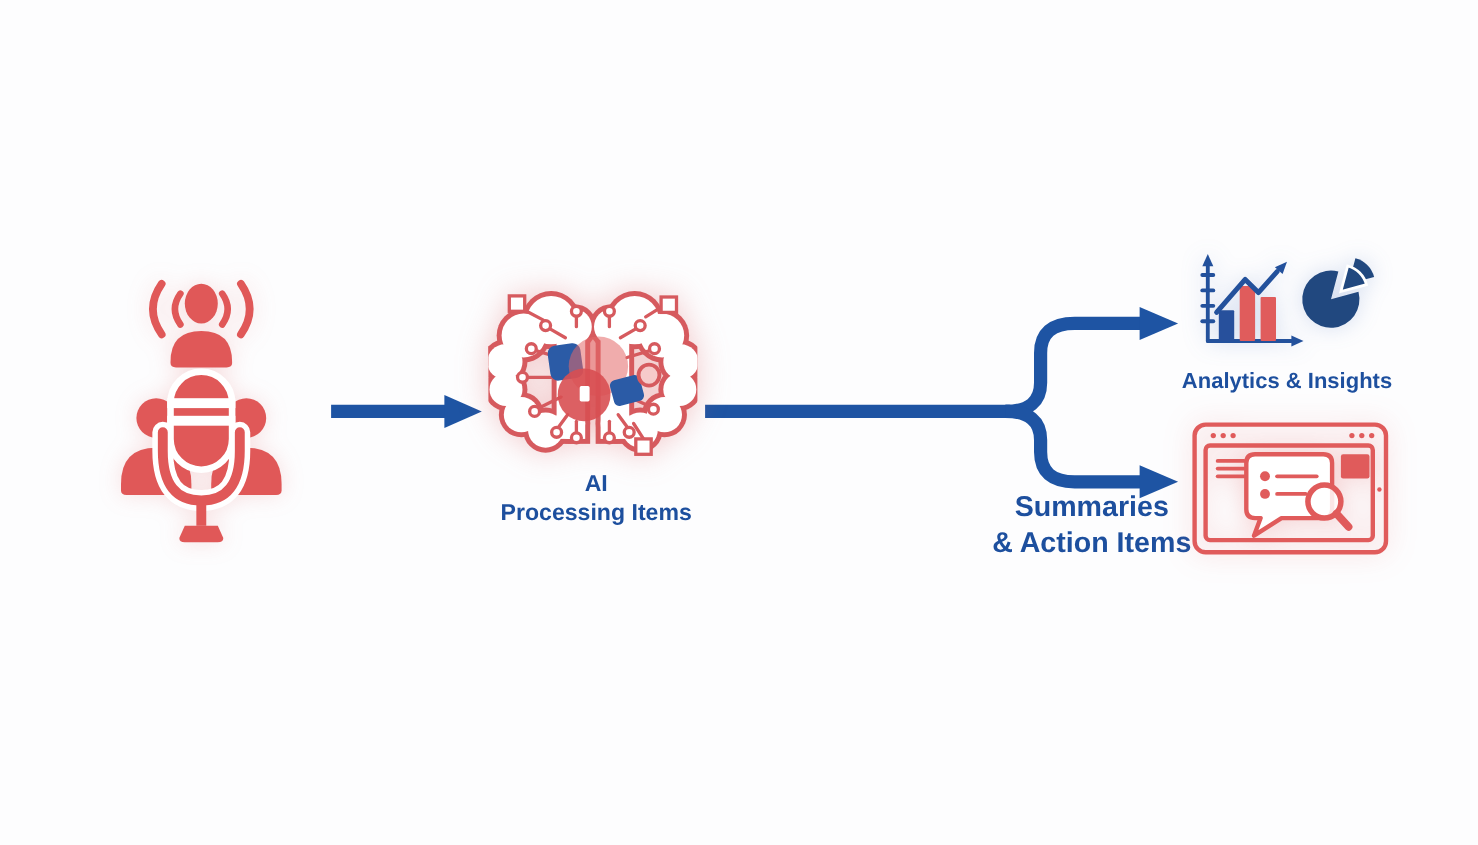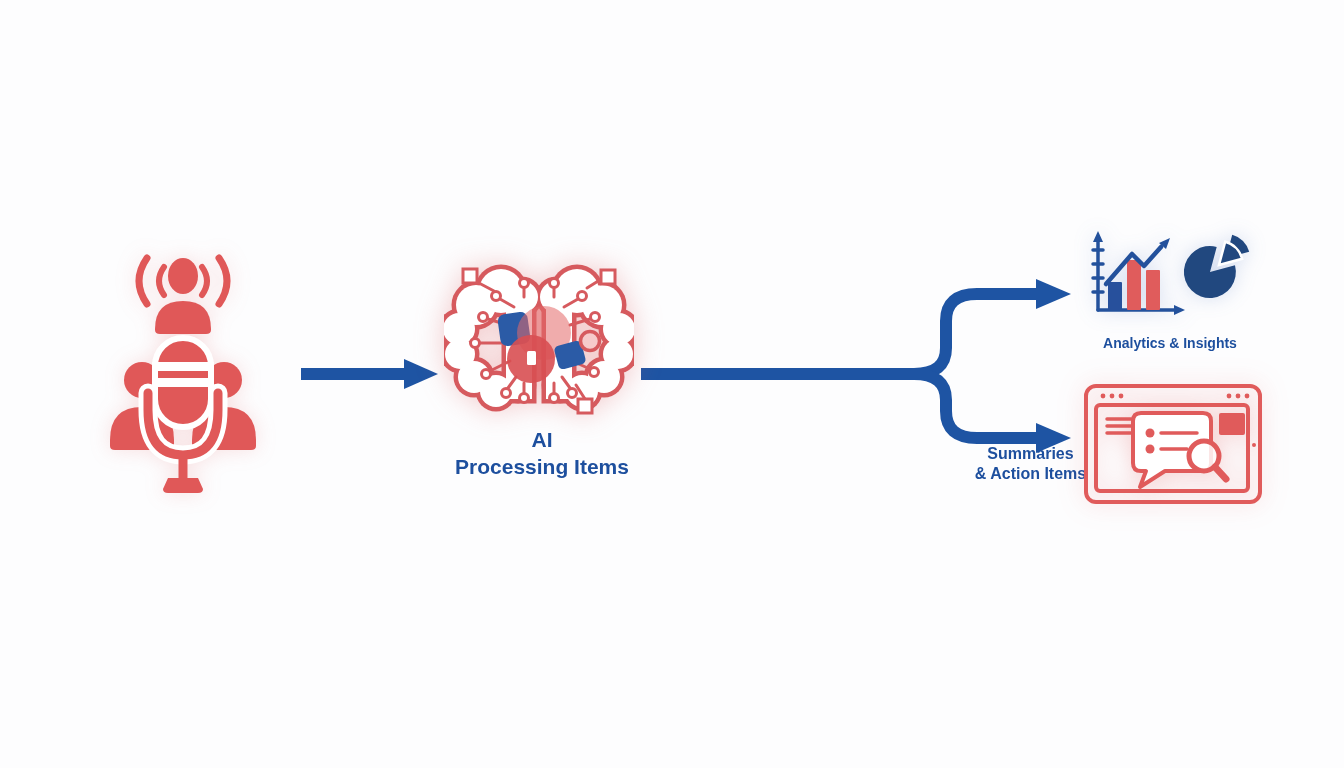--- a/index.html
+++ b/index.html
@@ -7,22 +7,22 @@
     width:1344px;height:768px;overflow:hidden;
     background:#fdfdfe;
     font-family:"Liberation Sans", sans-serif;
   }
   .stage{position:relative;width:1344px;height:768px;background:#fdfdfe;}
   .abs{position:absolute;}
   .label{
     color:#1d4f9e;font-weight:700;text-align:center;line-height:1.28;
   }
   .ai-label{left:432px;top:427px;width:220px;font-size:21px;}
-  .analytics-label{left:1060px;top:335px;width:220px;font-size:14px;}
-  .summaries-label{left:928px;top:444px;width:205px;font-size:16px;}
+  .analytics-label{left:1060px;top:335px;width:220px;font-size:20px;}
+  .summaries-label{left:890px;top:444px;width:205px;font-size:26px;}
   .icon-people{left:92px;top:250px;filter:drop-shadow(0 0 10px rgba(224,88,88,0.18));}
   .icon-brain{left:444px;top:261px;filter:drop-shadow(0 0 14px rgba(222,98,98,0.32));}
   .icon-analytics{left:1086px;top:230px;filter:drop-shadow(0 0 10px rgba(70,110,185,0.22));}
   .icon-browser{left:1083px;top:383px;filter:drop-shadow(0 0 12px rgba(224,91,91,0.30));}
   .arrows{left:0;top:0;}
 </style>
 </head>
 <body>
 
 <div class="stage">

